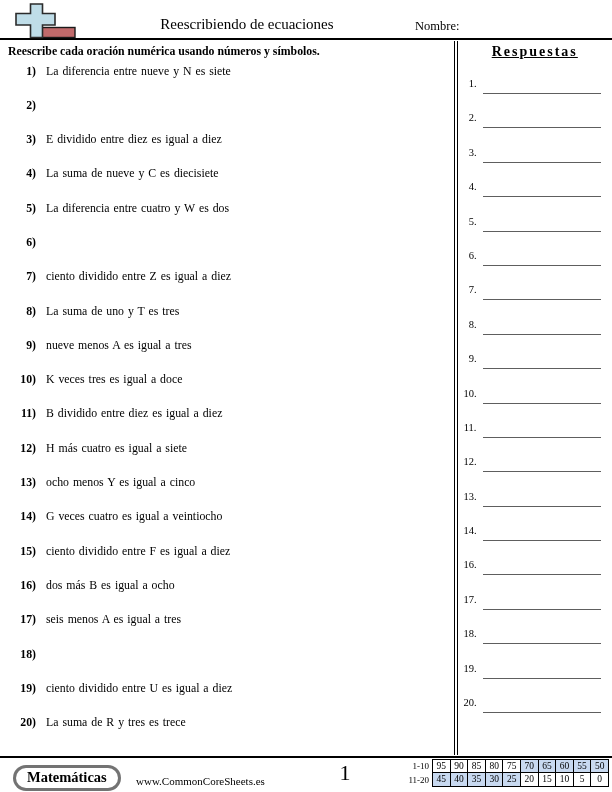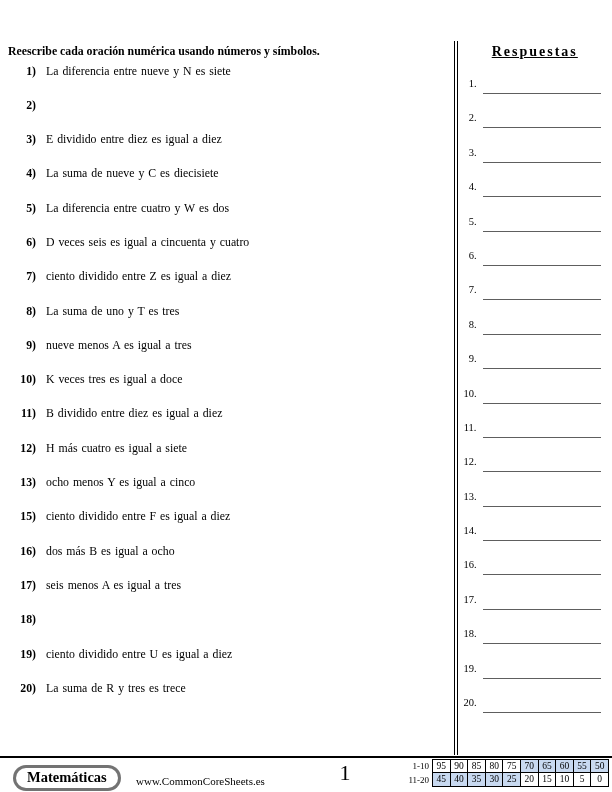--- a/index.html
+++ b/index.html
@@ -76,20 +76,28 @@
     margin-left:-1px;font-size:9.5px;text-align:center;line-height:12.2px;
     background:#fff;
   }
   .score-cell:first-of-type{margin-left:0;}
 </style>
 </head>
 <body>
 
 <div class="page">
 
+  <div class="header">
+    <svg class="logo" width="82" height="40" viewBox="0 0 82 40">
+      <rect x="27.5" y="27.5" width="37.5" height="10" fill="#c16a6b" stroke="#1a1a1a" stroke-width="1.4"></rect>
+      <path d="M20.5,4 h12 v9.5 h12.5 v11.5 h-12.5 v12.5 h-12 v-12.5 h-14.5 v-11.5 h14.5 z" fill="#bfdde8" stroke="#2b2b2b" stroke-width="1.6"></path>
+    </svg>
+    <div class="title">Reescribiendo de ecuaciones</div>
+    <div class="name-label">Nombre:</div>
+  </div>
 
   <div class="main">
     <div class="questions-col">
       <div class="instruction">Reescribe cada oración numérica usando números y símbolos.</div>
       <div class="q-list">
           <div class="q-row">
             <div class="q-num">1)</div>
             <div class="q-text">La diferencia entre nueve y N es siete</div>
           </div>
           <div class="q-row">
@@ -102,21 +110,20 @@
           <div class="q-row">
             <div class="q-num">4)</div>
             <div class="q-text">La suma de nueve y C es diecisiete</div>
           </div>
           <div class="q-row">
             <div class="q-num">5)</div>
             <div class="q-text">La diferencia entre cuatro y W es dos</div>
           </div>
           <div class="q-row">
             <div class="q-num">6)</div>
-            <div class="q-text">D veces seis es igual a cincuenta y cuatro</div>
           </div>
           <div class="q-row">
             <div class="q-num">7)</div>
             <div class="q-text">ciento dividido entre Z es igual a diez</div>
           </div>
           <div class="q-row">
             <div class="q-num">8)</div>
             <div class="q-text">La suma de uno y T es tres</div>
           </div>
           <div class="q-row">
@@ -131,20 +138,24 @@
             <div class="q-num">11)</div>
             <div class="q-text">B dividido entre diez es igual a diez</div>
           </div>
           <div class="q-row">
             <div class="q-num">12)</div>
             <div class="q-text">H más cuatro es igual a siete</div>
           </div>
           <div class="q-row">
             <div class="q-num">13)</div>
             <div class="q-text">ocho menos Y es igual a cinco</div>
+          </div>
+          <div class="q-row">
+            <div class="q-num">14)</div>
+            <div class="q-text">G veces cuatro es igual a veintiocho</div>
           </div>
           <div class="q-row">
             <div class="q-num">15)</div>
             <div class="q-text">ciento dividido entre F es igual a diez</div>
           </div>
           <div class="q-row">
             <div class="q-num">16)</div>
             <div class="q-text">dos más B es igual a ocho</div>
           </div>
           <div class="q-row">

